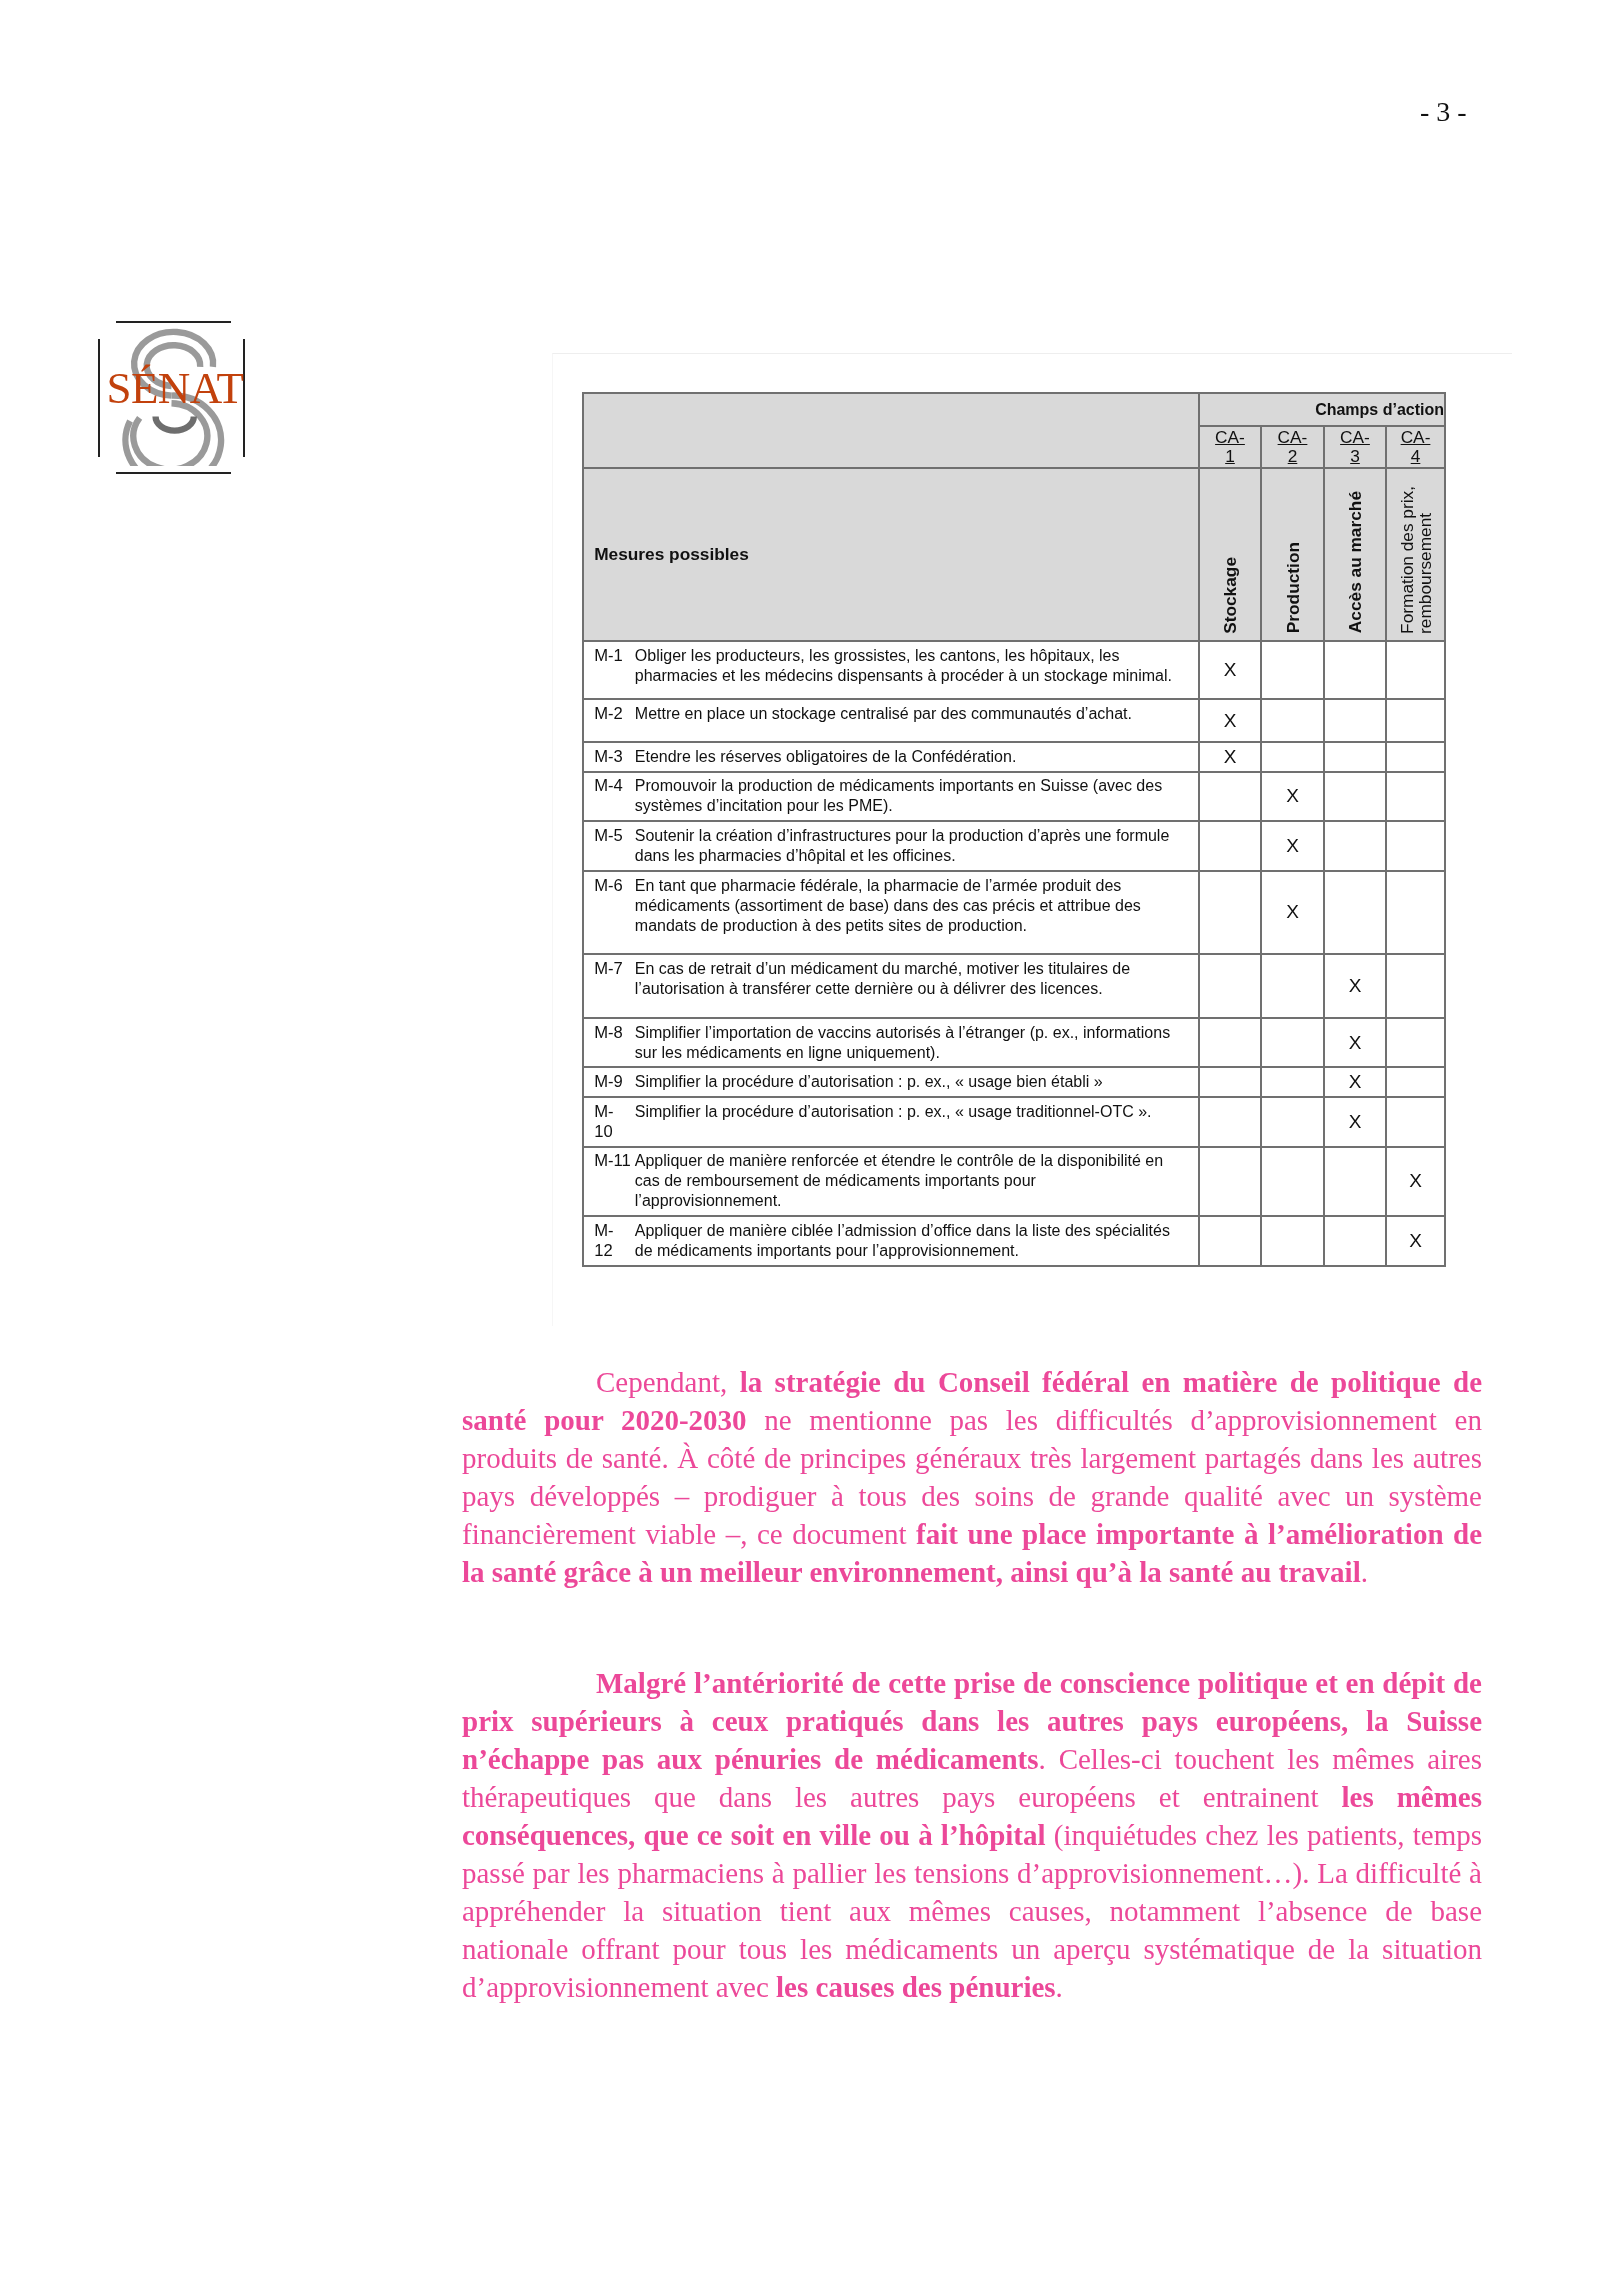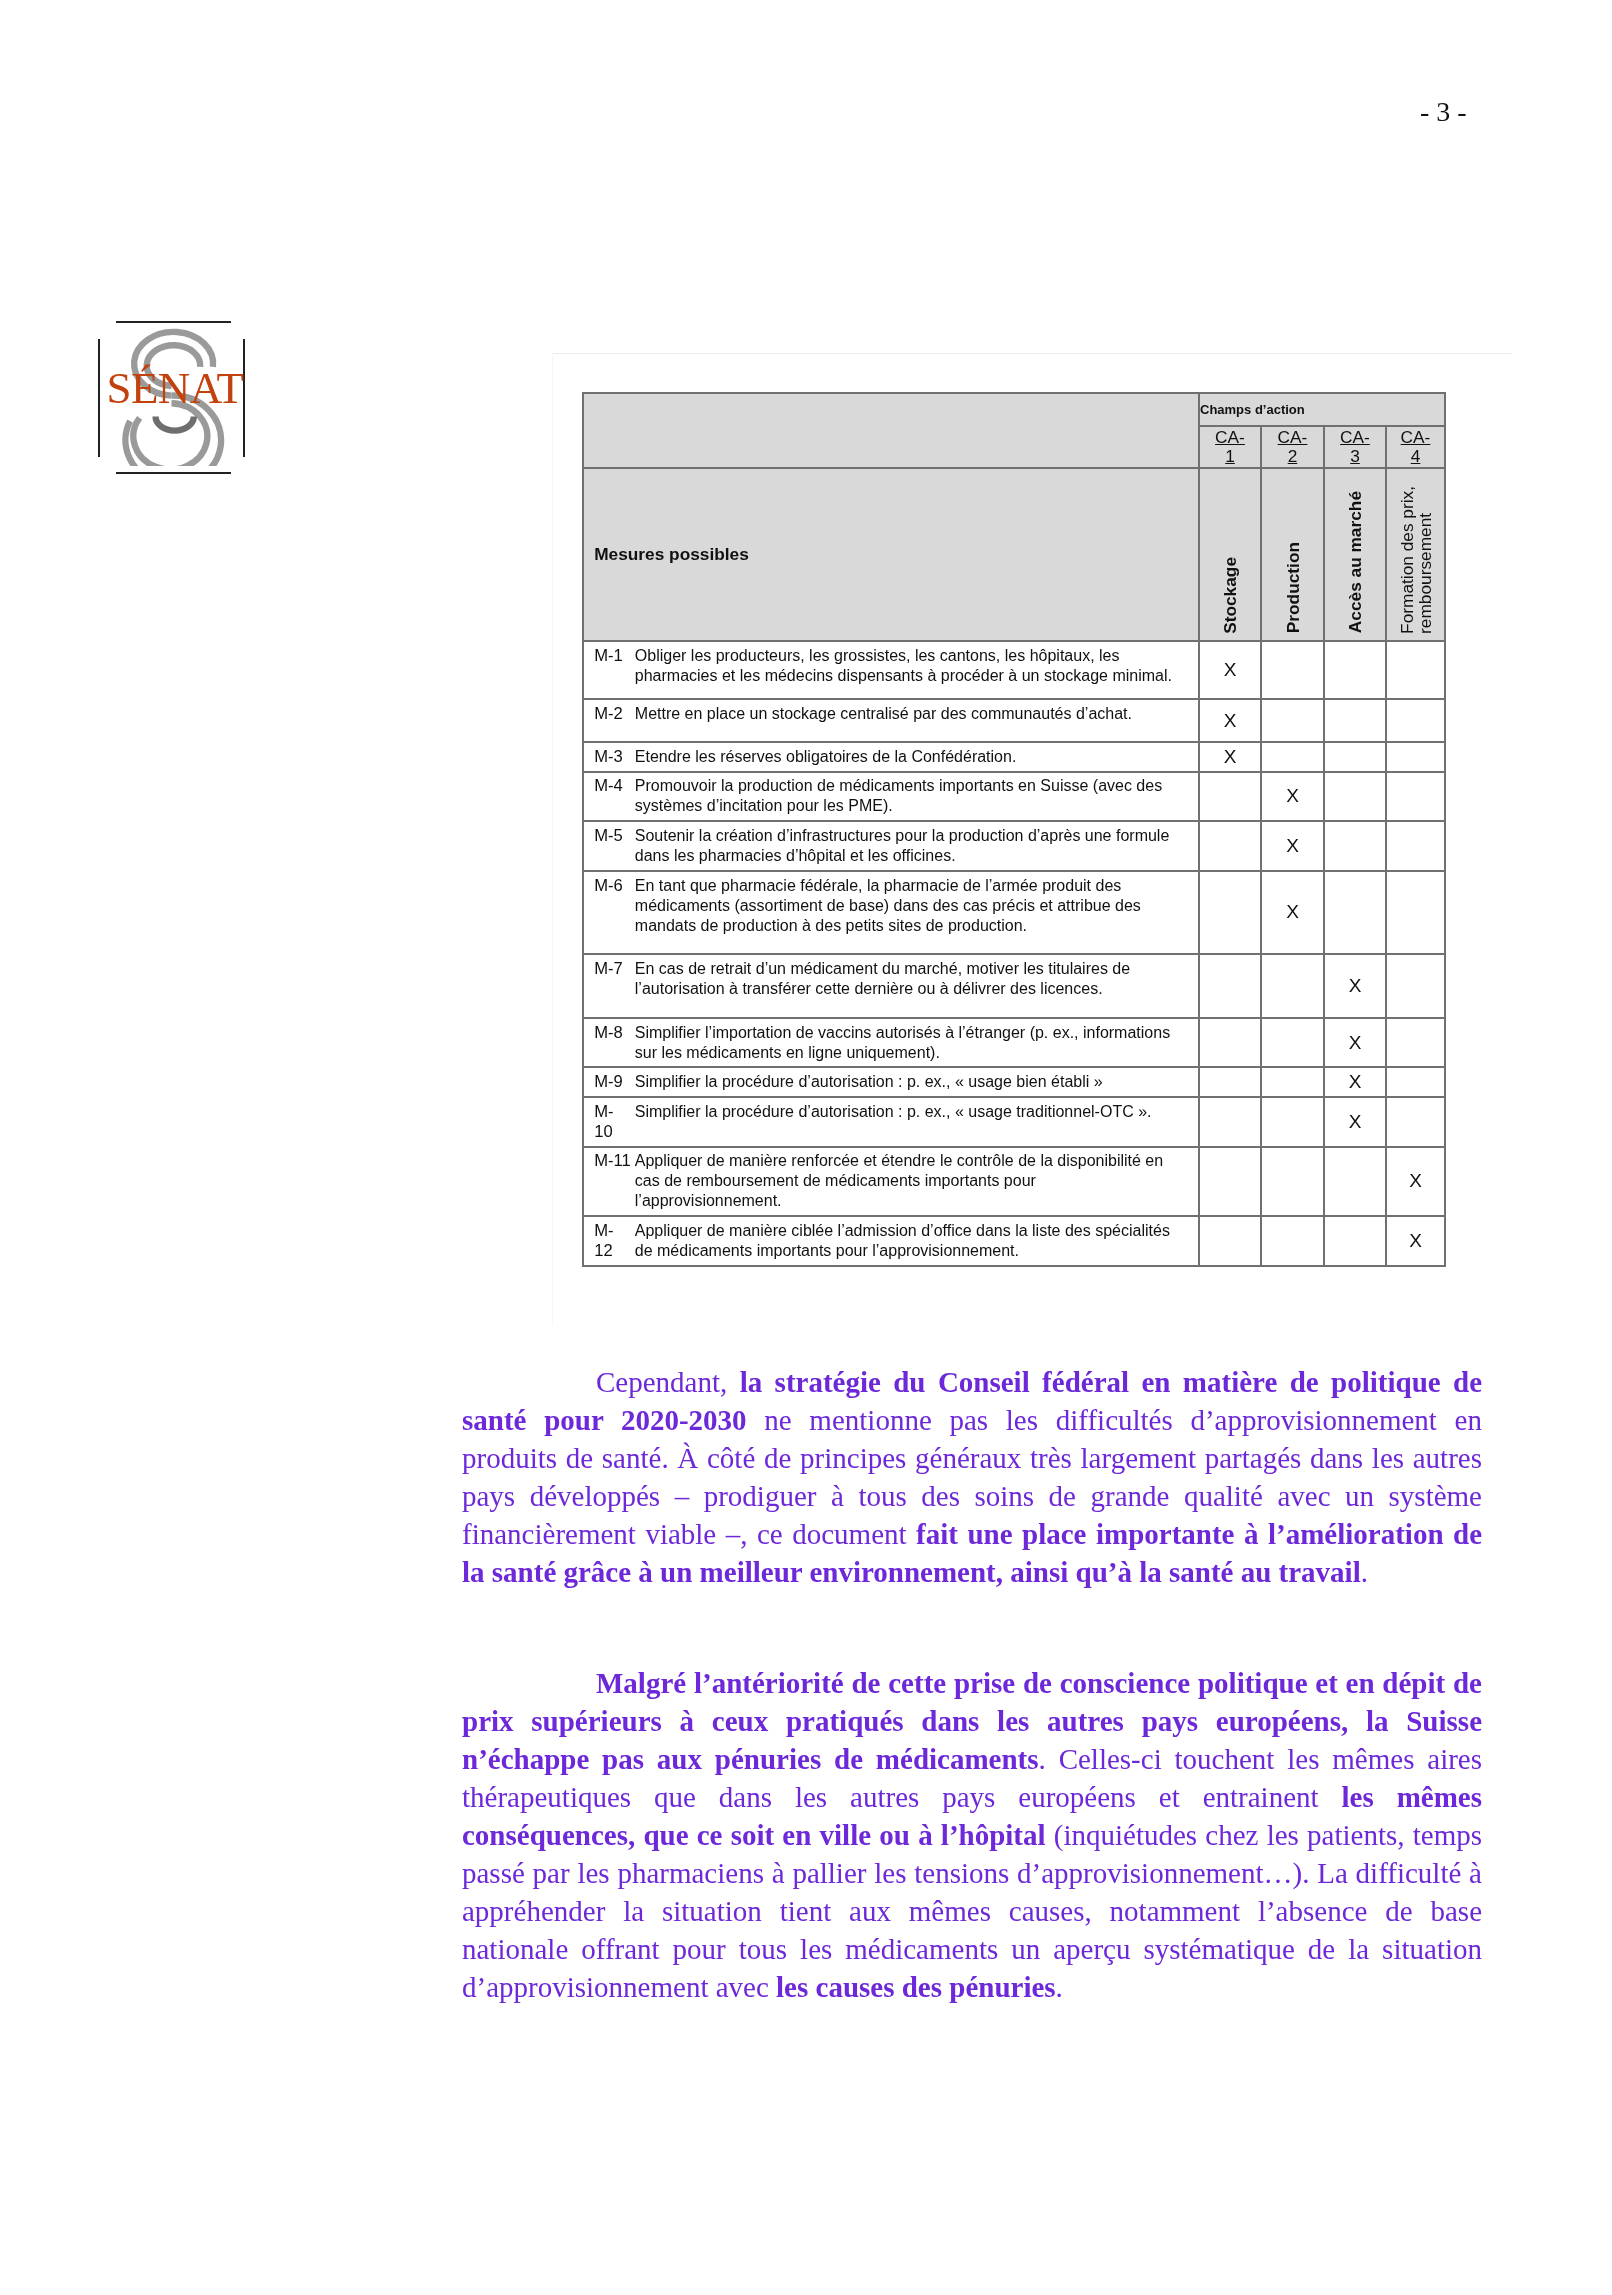--- a/index.html
+++ b/index.html
@@ -9,31 +9,31 @@
   .logo .hline { position:absolute; height:1.9px; background:#222; width:115px; left:20.5px; }
   .logo .vline { position:absolute; width:1.9px; background:#222; height:118px; top:33px; }
   .logo .word { position:absolute; left:11.5px; top:56px; font-family:"Liberation Serif", serif; font-size:45px; color:#c2410c; letter-spacing:-0.6px; }
   .logo svg { position:absolute; left:0; top:0; }
 
   .scan-frame { position:absolute; left:552px; top:353px; width:959px; height:972px; border-top:1.3px solid #eeeeee; border-left:1.3px solid #f6f6f6; }
 
   table.measures { position:absolute; left:582px; top:392px; width:862px; border-collapse:collapse; font-family:"Liberation Sans", sans-serif; color:#111; table-layout:fixed; }
   table.measures td, table.measures th { border:2.6px solid #707070; padding:0; }
   .hdr { background:#d9d9d9; }
-  .hdr-top { height:31px; font-weight:bold; font-size:13px; text-align:left; }
+  .hdr-top { height:31px; font-weight:bold; font-size:16px; text-align:right; }
   .hdr-ca { height:40px; font-size:17.3px; text-align:center; line-height:19px; font-weight:normal;text-decoration:underline; }
   .hdr-rot { height:171px; position:relative; }
   .rot-wrap { position:absolute; left:0; right:0; bottom:6.4px; height:160px; display:flex; align-items:flex-end; justify-content:center; }
   .rot { writing-mode:vertical-rl; transform:rotate(180deg); font-size:17.3px; line-height:18px; text-align:left; white-space:nowrap; }
   .mesures-title { font-weight:bold; font-size:17.3px; text-align:left; padding-left:10.2px !important; vertical-align:middle;margin-top:16px; }
   td.code { border-right:none !important; font-size:16.6px; vertical-align:top; padding:3.8px 0 3.8px 10.2px !important; width:48px;margin-left:8px; }
   td.desc { border-left:none !important; font-size:16px; line-height:20px; vertical-align:top; padding:3.8px 12.8px 3.8px 3.8px !important; }
   td.mark { text-align:center; vertical-align:middle; font-size:19px; }
 
-  .body-text { position:absolute; left:462px; width:1020px; font-family:"Liberation Serif", serif; font-size:29px; line-height:38px; color:#6d28d9; text-align:justify; }
+  .body-text { position:absolute; left:462px; width:1020px; font-family:"Liberation Serif", serif; font-size:29px; line-height:38px; color:#ec4899; text-align:justify; }
   .body-text p { margin:0; text-indent:134px; }
   .body-text b { font-weight:bold; }
 </style>
 </head>
 <body>
 
 <div class="page-num">- 3 -</div>
 
 <div class="logo">
   <svg width="153" height="160" viewBox="0 0 240 250">

